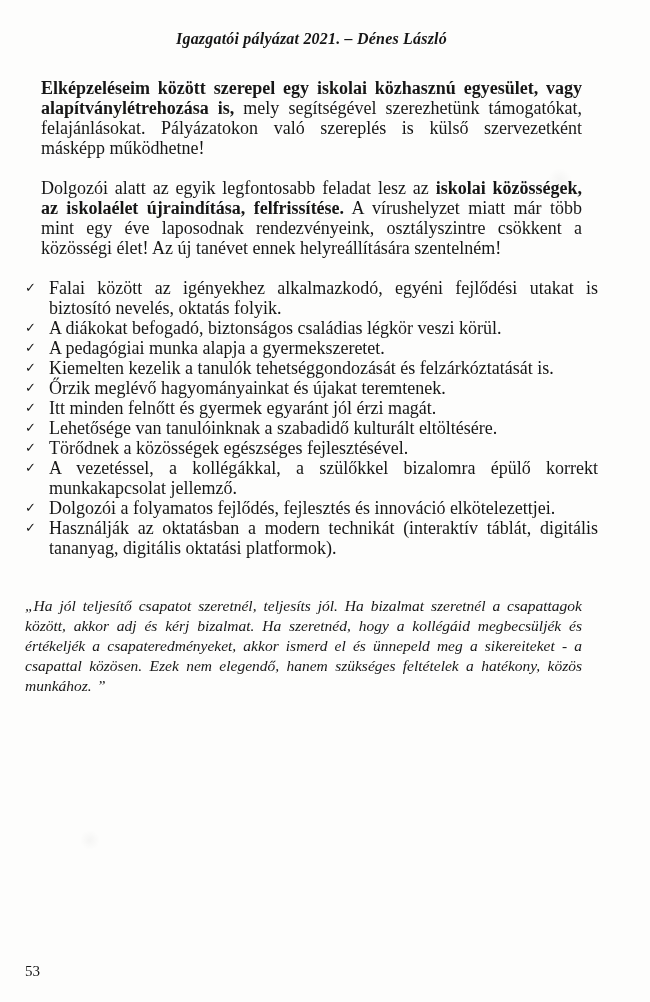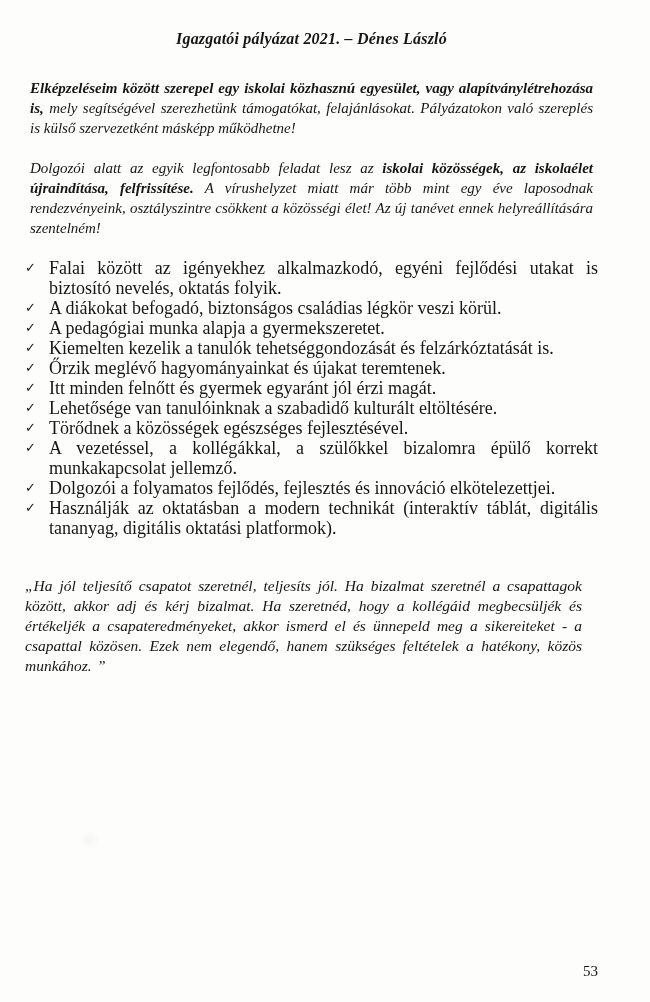--- a/index.html
+++ b/index.html
@@ -29,27 +29,26 @@
   .h-title {
     margin: 0 0 28px 0;
     font-size: 16px;
     line-height: 22px;
     font-weight: bold;
     font-style: italic;
     text-align: center;
     letter-spacing: 0.2px;
   }
   .para {
-    margin: 5px;
-    font-size: 15px;
+    margin: 16px;
+    font-size: 18px;
     line-height: 20px;
     text-align: justify;
     text-justify: inter-word;
     hyphens: none;
-    font-style: italic;
     -webkit-hyphens: none;
   }
   .para.p2 { margin-top: 20px; }
   .heading {
     margin: 18px 0 0 0;
     font-size: 15px;
     line-height: 20px;
     font-weight: bold;
   }
   .heading .u {
@@ -94,21 +93,21 @@
     font-size: 15px;
     line-height: 20px;
     font-style: italic;
     text-align: right;
   }
   .page-number {
     position: absolute;
     top: 962px;
     left: 25px;
     width: 573px;
-    text-align: right;
+    text-align: left;
     font-size: 15px;
     line-height: 18px;
   }
 </style>
 </head>
 <body>
 
 <div class="page">
 
   <p class="h-title">Igazgatói pályázat 2021. – Dénes László</p>

